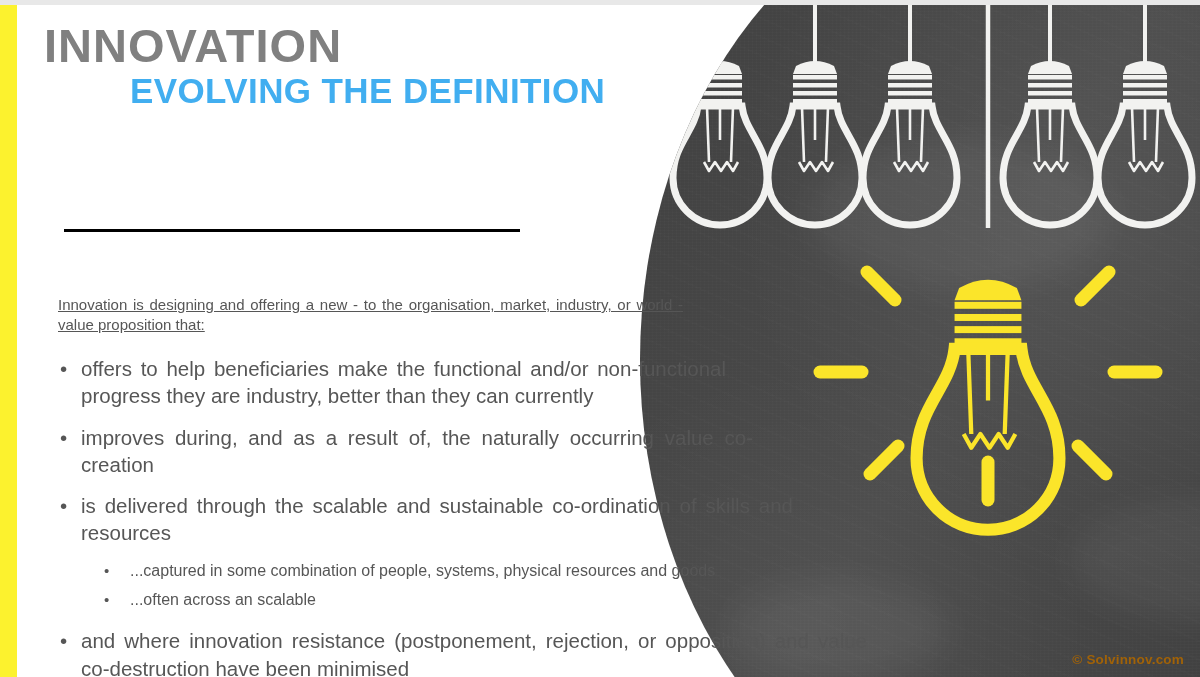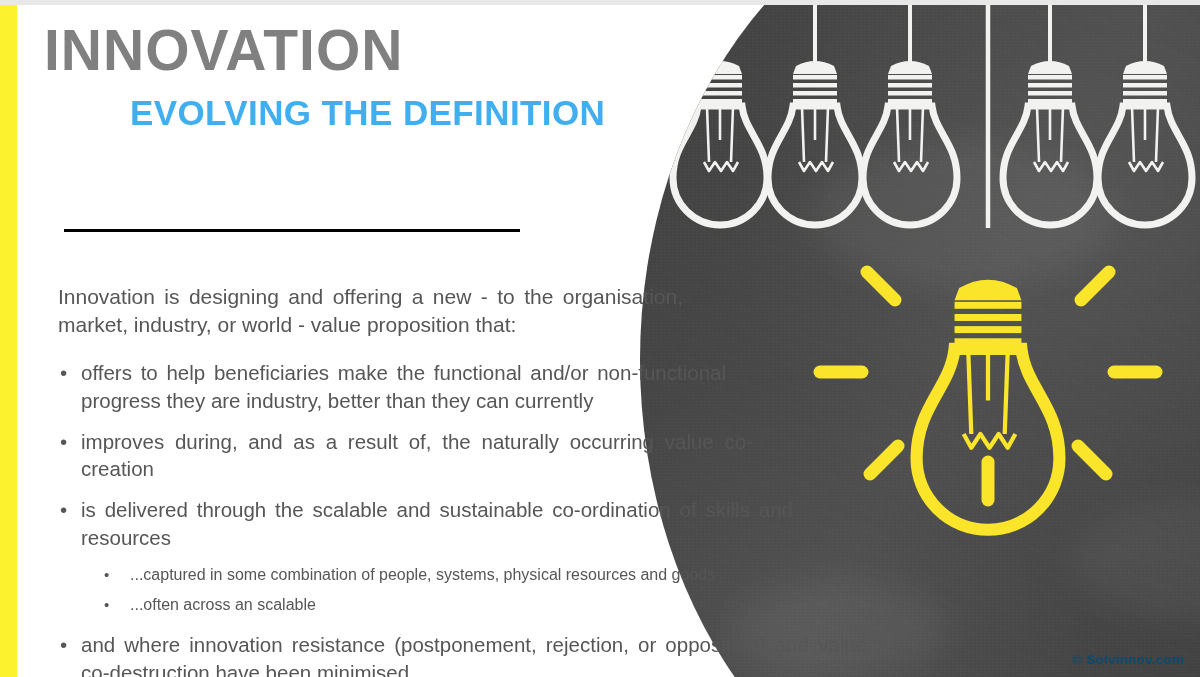--- a/index.html
+++ b/index.html
@@ -83,35 +83,35 @@
   
   .title-block {
     position: absolute;
     left: 44px;
     top: 22px;
     z-index: 20;
   }
   .title-main {
     font-family: "Liberation Sans", sans-serif;
     font-weight: bold;
-    font-size: 57px;
+    font-size: 47px;
     letter-spacing: 1px;
     line-height: 1.0;
     color: #808080;
     margin: 0;
     white-space: nowrap;
   }
   .title-sub {
     font-family: "Liberation Sans", sans-serif;
     font-weight: bold;
     font-size: 35px;
     letter-spacing: 0.4px;
     line-height: 1.0;
     color: #41aef0;
-    margin: 16px 0 0 86px;
+    margin: 4px 0 0 86px;
     white-space: nowrap;
   }
 
   
   .divider {
     position: absolute;
     left: 64px;
     top: 229px;
     width: 456px;
     height: 3px;
@@ -122,25 +122,26 @@
   
   .body-copy {
     position: absolute;
     left: 58px;
     top: 283px;
     width: 790px;
     z-index: 20;
     color: #565656;
   }
   .lead {
-    font-size: 21px;
+    font-size: 15px;
     line-height: 1.34;
     text-align: justify;
     width: 625px;
-    margin: 0 0 20px 0;
+    margin: 12px 0 20px 0;
+    text-decoration: underline;
   }
   .bullet-list {
     list-style: none;
     margin: 0;
     padding: 0;
   }
   .bullet {
     position: relative;
     padding-left: 23px;
     margin-bottom: 14px;
@@ -181,21 +182,21 @@
     font-size: 15px;
     color: #565656;
   }
 
   
   .credit {
     position: absolute;
     right: 16px;
     bottom: 10px;
     z-index: 20;
-    color: #0c4a6e;
+    color: #a16207;
     font-size: 13.5px;
     font-weight: bold;
     letter-spacing: .2px;
     white-space: nowrap;
   }
 </style>
 </head>
 <body>
 
 <div id="slide">

